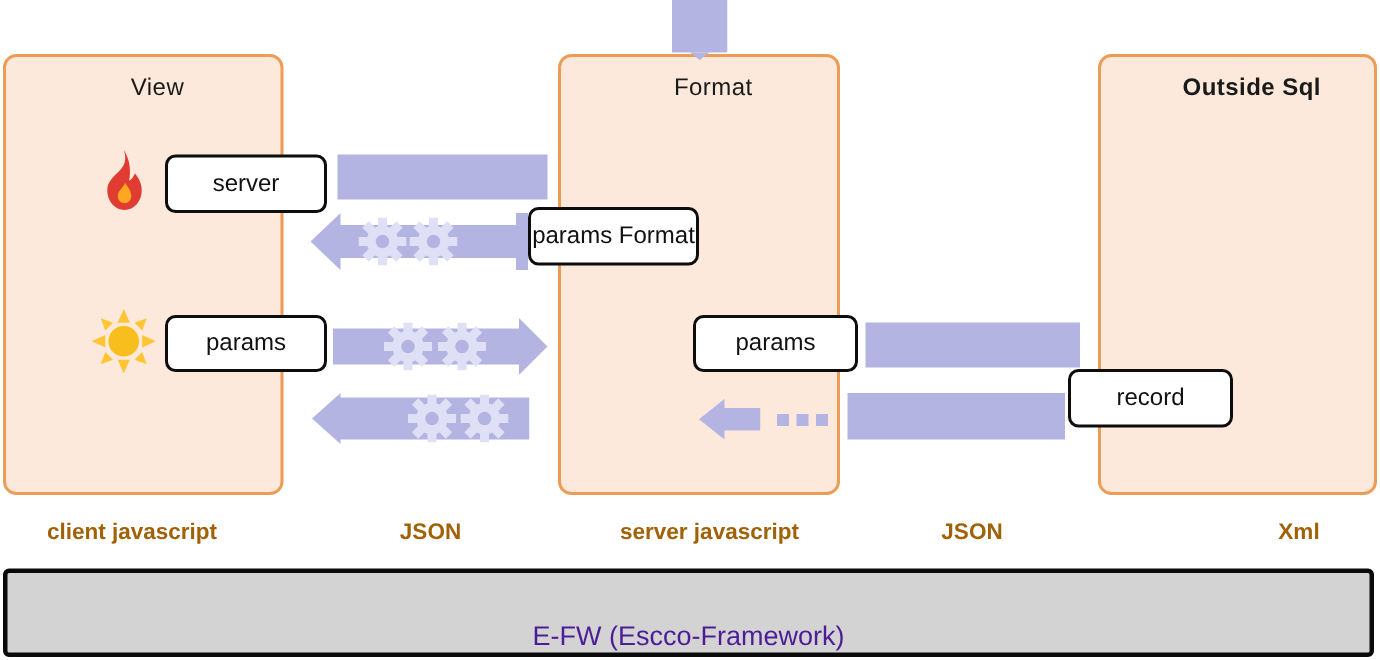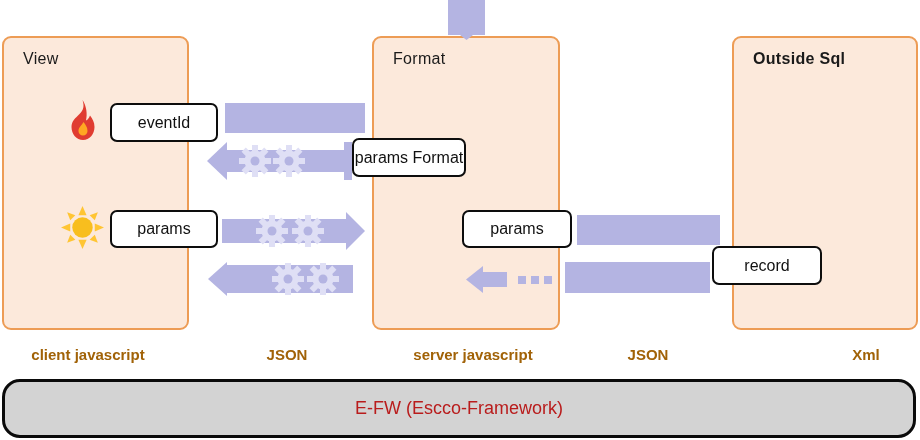--- a/index.html
+++ b/index.html
@@ -3,21 +3,21 @@
 <meta charset="utf-8">
 <style>
   * { margin: 0; padding: 0; box-sizing: border-box; }
   html,body { background: #ffffff; }
   body { font-family: "Liberation Sans", sans-serif; }
 
   .stage { position: relative; width: 920px; height: 440px; background: #ffffff; overflow: hidden; }
 
   
   .panel { position: absolute; top: 36px; height: 294px; background: #FCE9DB;
-           border: 2px solid #ED9C55; border-radius: 9px; z-index: 1; }
+           border: 2px solid #ED9C55; border-radius: 9px; z-index: 1; text-align: center; }
   .panel-view    { left: 2px;   width: 187px; }
   .panel-event   { left: 372px; width: 188px; }
   .panel-outside { left: 732px; width: 186px; font-weight: bold; }
   .panel-title { padding: 12px 0 0 19px; font-size: 16px; color: #1a1a1a; letter-spacing: .3px; }
 
   
   .label-box { position: absolute; background: #ffffff; border: 2px solid #0d0d0d; border-radius: 7px;
                display: flex; align-items: center; justify-content: center;
                font-size: 16px; color: #111; z-index: 4; }
   .box-eventid       { left: 110px; top: 103px; width: 108px; height: 39px; }
@@ -47,23 +47,23 @@
   .icon { position: absolute; z-index: 2; }
   .fire-pos { left: 64px; top: 100px; width: 37px; height: 42px; }
   .sun-pos  { left: 60px; top: 205px; width: 45px; height: 45px; }
 
   
   .bottom-label { position: absolute; top: 346px; transform: translateX(-50%);
                   font-size: 15px; font-weight: 800; color: #a16207; letter-spacing: 0; z-index: 1; white-space: nowrap; }
 
   
   .footer { position: absolute; left: 2px; top: 379px; width: 914px; height: 59px;
-            background: #D3D3D3; border: 3px solid #0a0a0a; border-radius: 18px;
-            display: flex; align-items: center; justify-content: center;
-            font-size: 18px; color: #b91c1c; z-index: 1; }
+            background: #D3D3D3; border: 3px solid #0a0a0a; border-radius: 4px;
+            display: flex; align-items: flex-end; justify-content: center;
+            font-size: 18px; color: #4c1d95; z-index: 1; }
 
   svg { display: block; }
   .hidden-defs { position: absolute; width: 0; height: 0; overflow: hidden; }
 </style>
 </head>
 <body>
 
 <svg class="hidden-defs" aria-hidden="true">
   <symbol id="gear" viewBox="-16 -16 32 32">
     <g fill="#DFDFF5">
@@ -97,21 +97,21 @@
   <section class="panel panel-outside">
     <div class="panel-title">Outside Sql</div>
   </section>
 
   <svg class="icon fire-pos" viewBox="0 0 36 42">
     <path fill="#E03C31" d="M18 0c2 6 1 10-3 14-4 4-8 7-8 13 0 7 5 13 11.5 13S30 34 30 27c0-5-2-8-4.5-11.5-1 2.5-2 4-4 5C23 14 22 6 18 0z"></path>
     <path fill="#FFA722" d="M19 22c2 3 4 5 4 9a4.5 4.5 0 0 1-9 0c0-4 3-5 5-9z"></path>
   </svg>
 
   <div class="label-box box-eventid">
-    <span>eventId</span>
+    <span>server</span>
   </div>
 
   <div class="bar bar-eventid"></div>
 
   <svg class="flow arrow-b" viewBox="0 0 145 38">
     <g fill="#B4B4E2">
       <polygon points="0,19 20,0 20,38"></polygon>
       <rect x="19" y="8" width="120" height="22"></rect>
       <rect x="137" y="0" width="8" height="38"></rect>
     </g>

